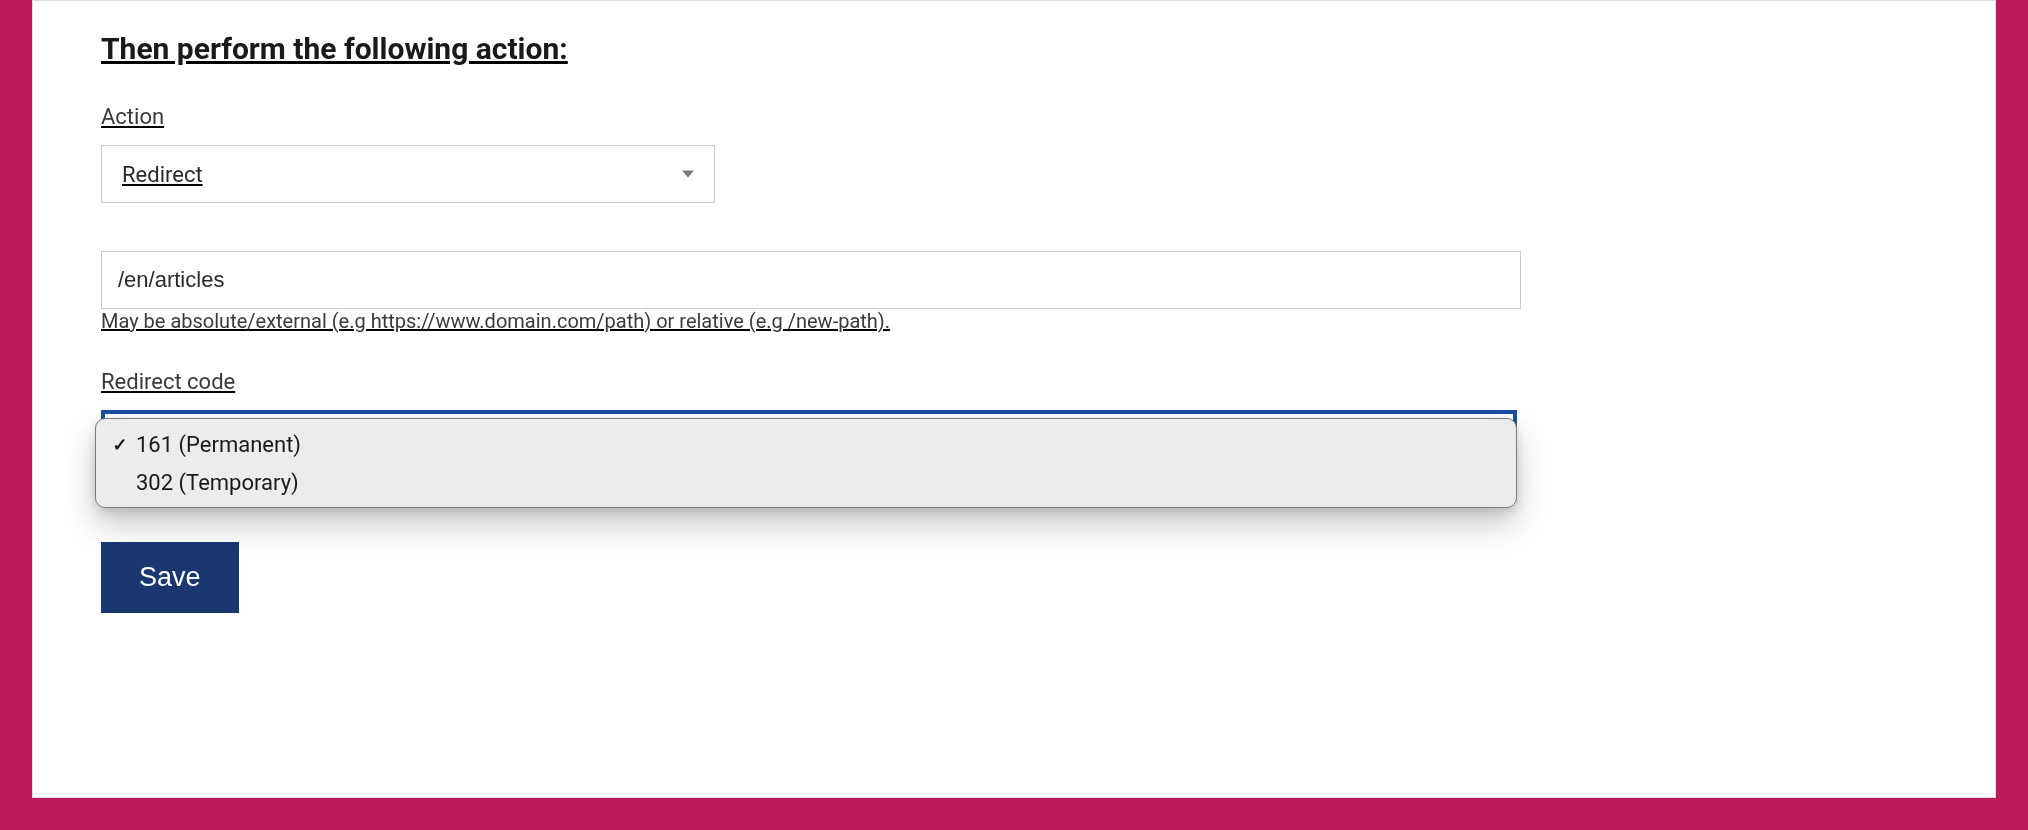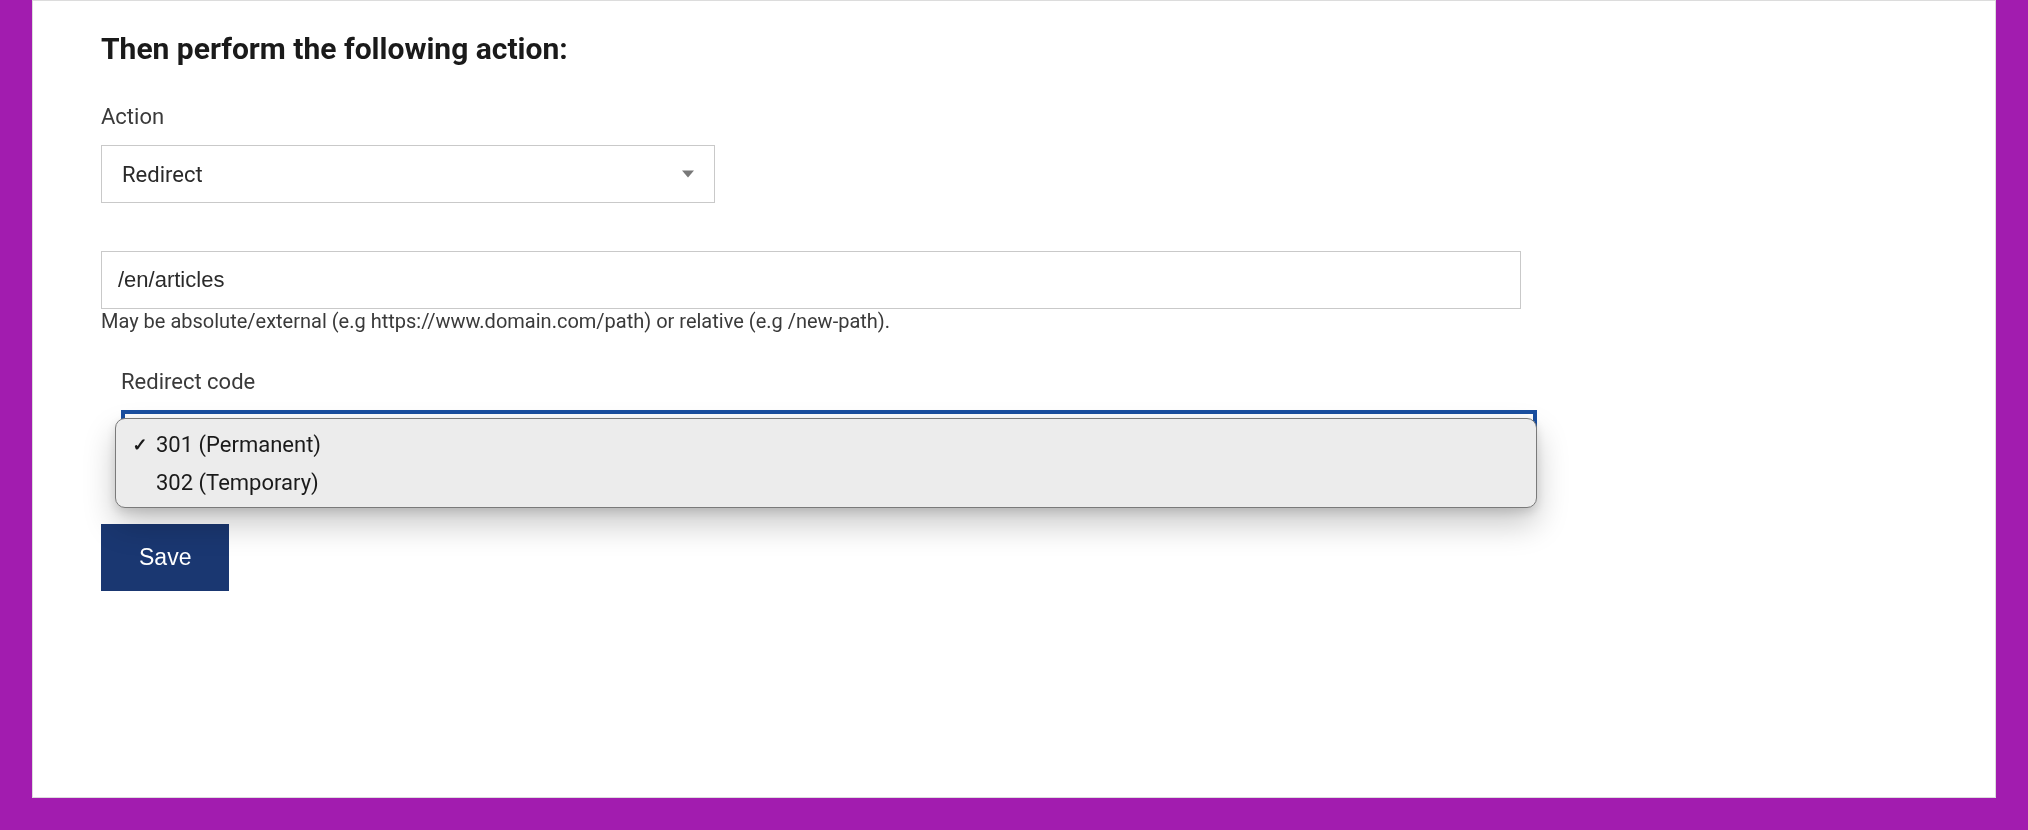--- a/index.html
+++ b/index.html
@@ -8,23 +8,24 @@
       padding: 0;
     }
     body {
       font-family: -apple-system, BlinkMacSystemFont, "Segoe UI", Roboto, Helvetica, Arial, sans-serif;
       background: #e5e5e5;
       width: 2028px;
       height: 830px;
       overflow: hidden;
     }
     .page-wrapper {
-      background: #a21caf;
+      background: #be185d;
       padding: 0 32px 32px 32px;
       height: 100%;
+      text-decoration: underline;
     }
     .card {
       background: #ffffff;
       border: 1px solid #dcdcdc;
       padding: 30px 68px 60px 68px;
       height: 100%;
       position: relative;
     }
     .section-heading {
       font-size: 30px;
@@ -84,21 +85,20 @@
     .text-input-wrapper {
       width: 1420px;
     }
     .help-text {
       font-size: 20px;
       color: #3a3a3a;
       margin-bottom: 36px;
     }
     .redirect-code-group {
       position: relative;
-      margin-left: 20px;
     }
     .focused-select-outline {
       width: 1416px;
       height: 62px;
       border: 4px solid #1a4fa0;
       background: #ffffff;
       position: relative;
     }
     .dropdown-popup {
       position: absolute;
@@ -129,25 +129,25 @@
       font-weight: 700;
       color: #1a1a1a;
     }
     .dropdown-option-label {
       margin-left: 2px;
     }
     .save-button {
       background: #1a3771;
       color: #ffffff;
       border: none;
-      font-size: 23px;
+      font-size: 27px;
       font-weight: 400;
       padding: 20px 38px;
       cursor: pointer;
-      margin-top: 52px;
+      margin-top: 70px;
     }
   </style>
 </head>
 <body>
 
 <div class="page-wrapper">
   <div class="card">
 
     <h2 class="section-heading">Then perform the following action:</h2>
 
@@ -166,21 +166,21 @@
     </div>
     <div class="help-text">May be absolute/external (e.g https://www.domain.com/path) or relative (e.g /new-path).</div>
 
     
     <div class="redirect-code-group">
       <label class="field-label">Redirect code</label>
       <div class="focused-select-outline">
         <div class="dropdown-popup">
           <div class="dropdown-option">
             <span class="dropdown-check">✓</span>
-            <span class="dropdown-option-label">301 (Permanent)</span>
+            <span class="dropdown-option-label">161 (Permanent)</span>
           </div>
           <div class="dropdown-option">
             <span class="dropdown-check"></span>
             <span class="dropdown-option-label">302 (Temporary)</span>
           </div>
         </div>
       </div>
     </div>
 
     

